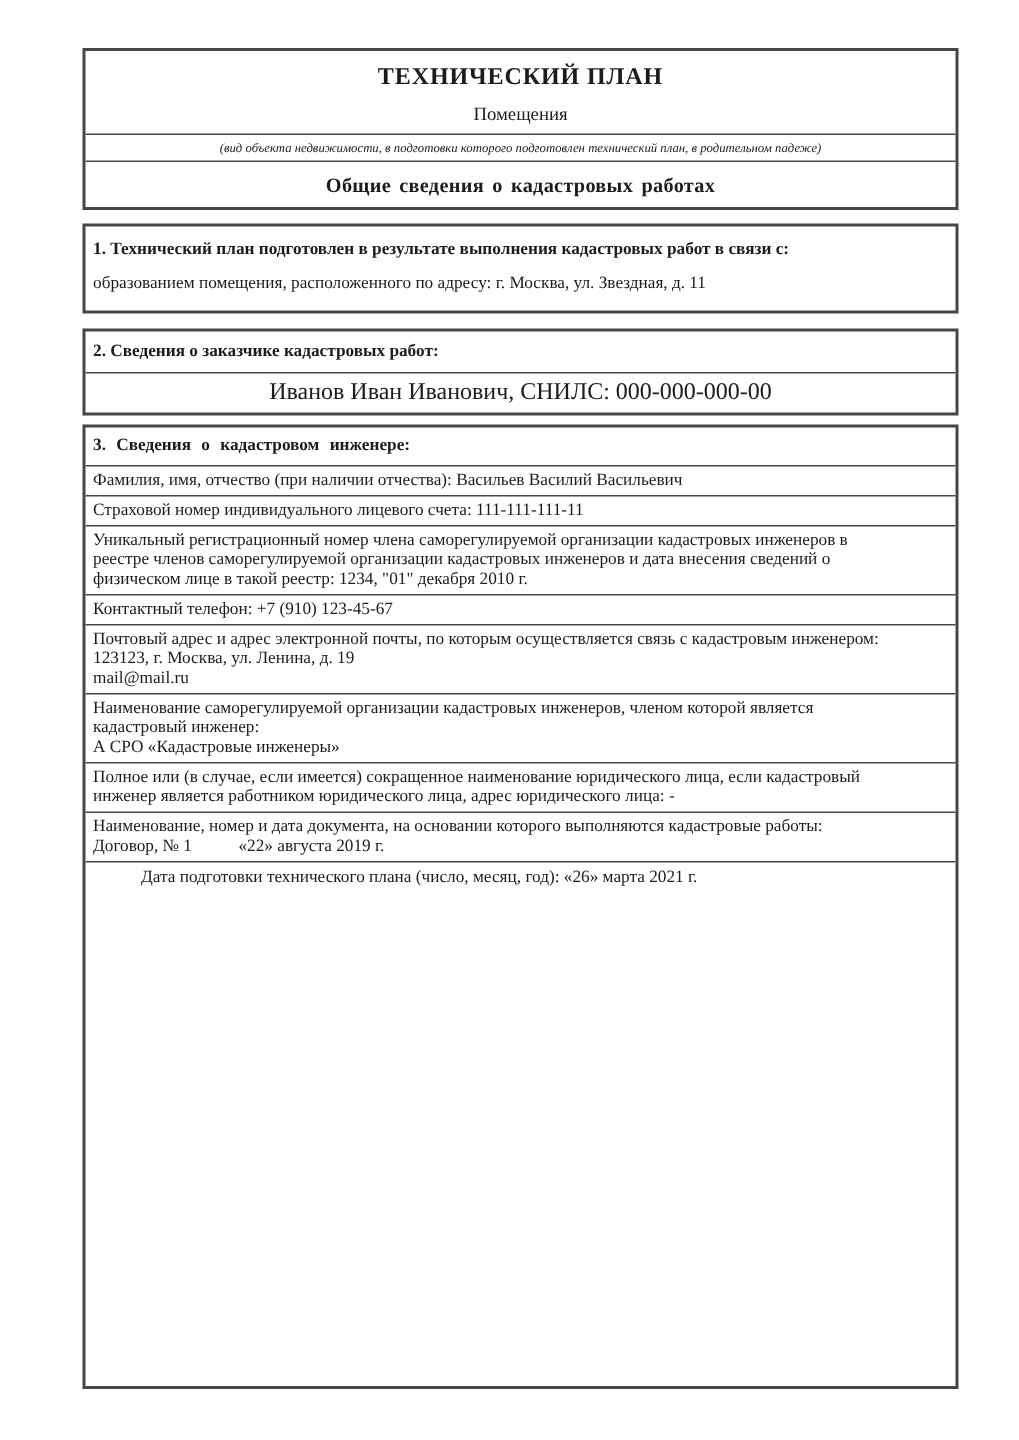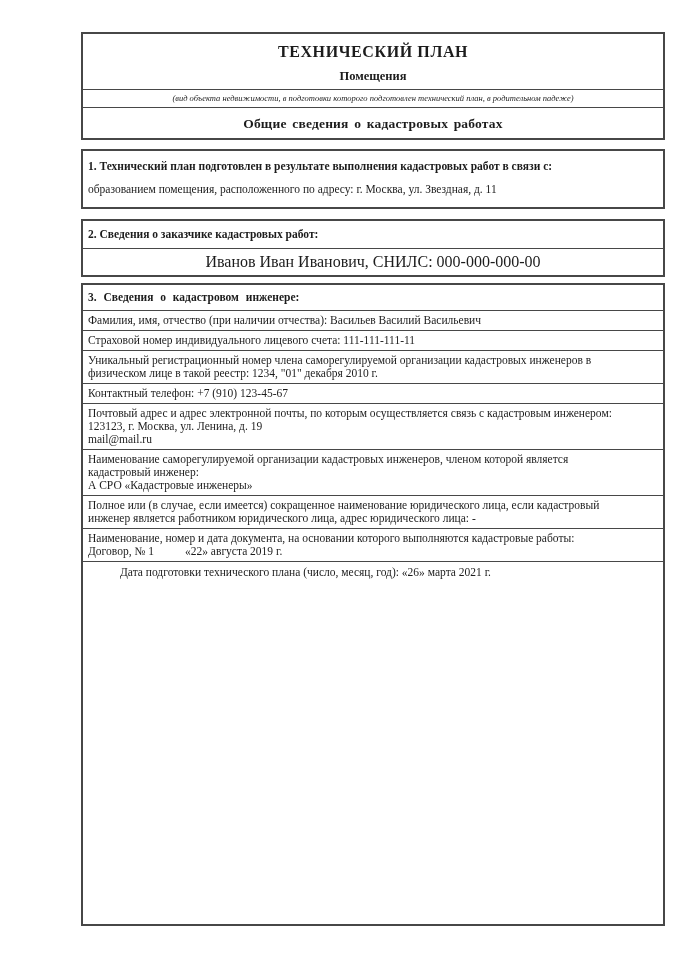--- a/index.html
+++ b/index.html
@@ -6,21 +6,21 @@
   body {
     width: 679px; height: 960px;
     background: #ffffff;
     font-family: "Liberation Serif", "DejaVu Serif", serif;
     color: #1c1c1c;
     position: relative;
     overflow: hidden;
   }
   .doc {
     position: absolute;
-    left: 81px; top: 32px;
+    left: 55px; top: 32px;
     width: 584px;
   }
   .box {
     box-sizing: border-box;
     border: 2px solid #474747;
     background: #ffffff;
   }
   
   .box-top { height: 108px; margin-bottom: 9px; }
   .row-title {
@@ -28,21 +28,21 @@
     border-bottom: 1px solid #474747;
     text-align: center;
     box-sizing: border-box;
     padding-top: 10px;
   }
   .title-main {
     font-size: 16px; font-weight: bold; letter-spacing: 0.6px;
     line-height: 16px;
   }
   .title-sub {
-    font-size: 12.5px; font-weight: bold; margin-top: 10px;
+    font-size: 12.5px; font-weight: normal; margin-top: 10px;
     line-height: 13px;
   }
   .row-caption {
     height: 18px;
     border-bottom: 1px solid #474747;
     box-sizing: border-box;
     text-align: center;
     font-style: italic;
     font-size: 8.5px;
     line-height: 17px;
@@ -125,20 +125,21 @@
 
   <div class="box box-s3">
     <div class="s3-row s3-header">3. Сведения о кадастровом инженере:</div>
 
     <div class="s3-row">Фамилия, имя, отчество (при наличии отчества): Васильев Василий Васильевич</div>
 
     <div class="s3-row">Страховой номер индивидуального лицевого счета: 111-111-111-11</div>
 
     <div class="s3-row">
       <div>Уникальный регистрационный номер члена саморегулируемой организации кадастровых инженеров в</div>
+      <div>реестре членов саморегулируемой организации кадастровых инженеров и дата внесения сведений о</div>
       <div>физическом лице в такой реестр: 1234, "01" декабря 2010 г.</div>
     </div>
 
     <div class="s3-row">Контактный телефон: +7 (910) 123-45-67</div>
 
     <div class="s3-row">
       <div>Почтовый адрес и адрес электронной почты, по которым осуществляется связь с кадастровым инженером:</div>
       <div>123123, г. Москва, ул. Ленина, д. 19</div>
       <div>mail@mail.ru</div>
     </div>

